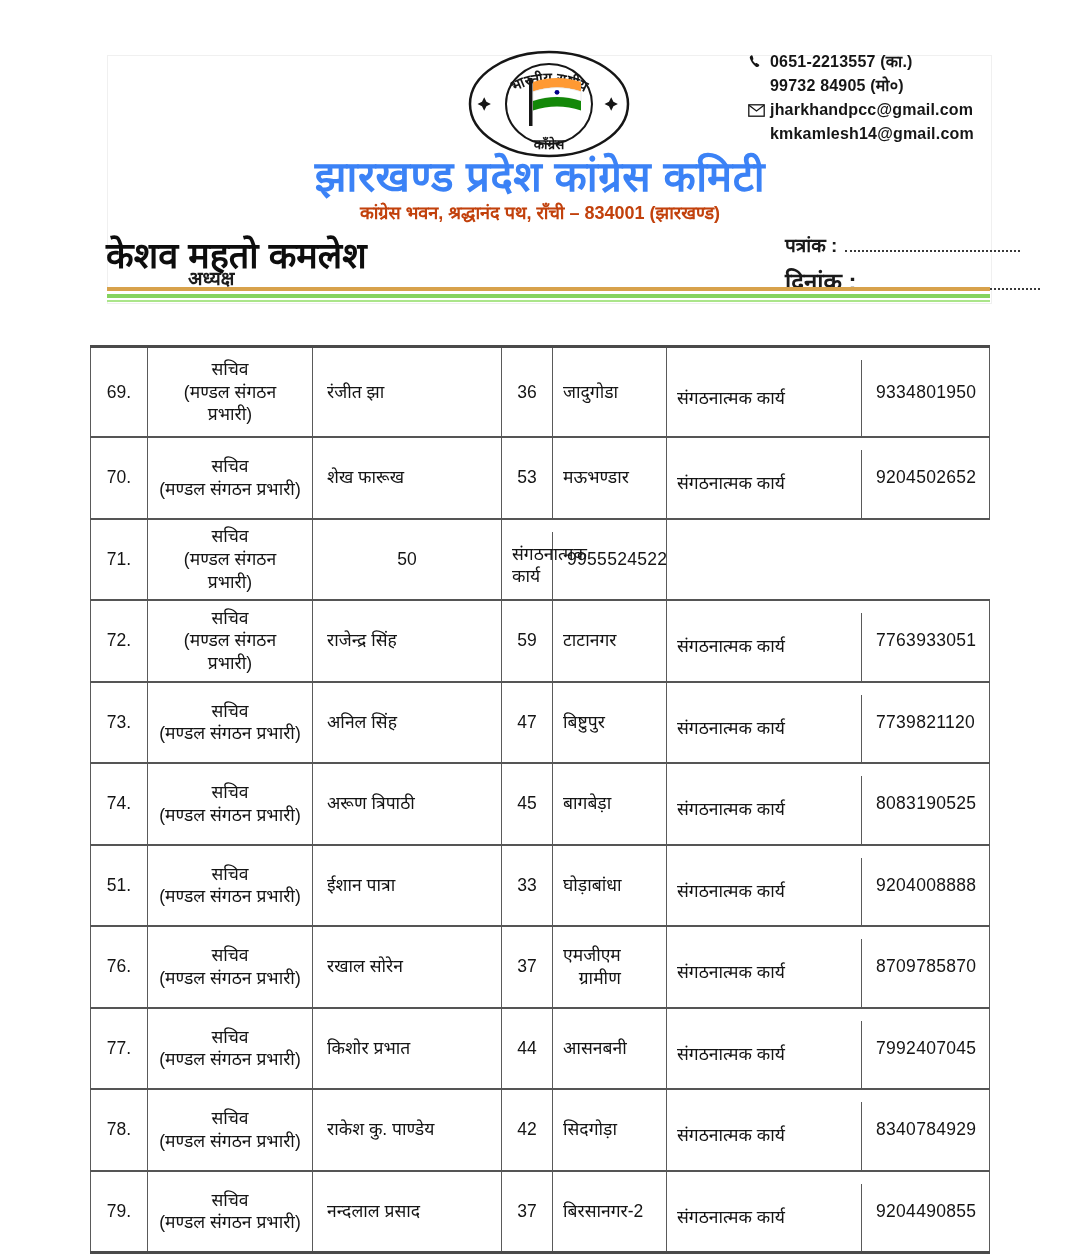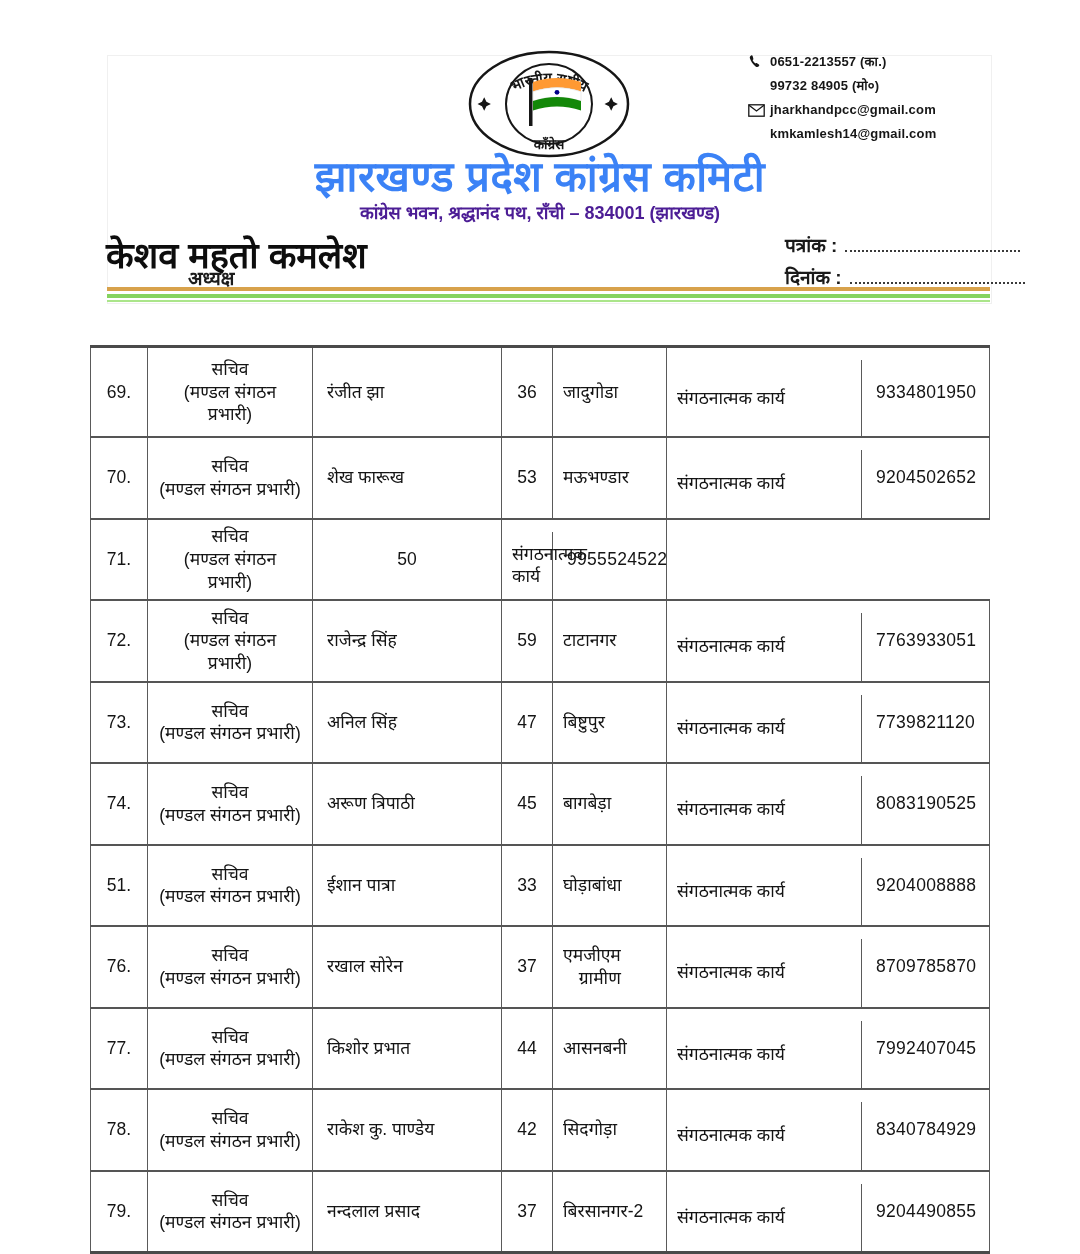--- a/index.html
+++ b/index.html
@@ -13,45 +13,45 @@
   }
   .header-frame{
     position:absolute;left:107px;top:55px;width:883px;height:247px;
     border:1px solid #f0f0f0;
   }
   
   .logo{position:absolute;left:465px;top:48px;width:168px;height:112px;}
   
   .contact{
     position:absolute;left:748px;top:50px;width:250px;
-    font-size:13px;font-weight:600;line-height:24px;color:#161616;
+    font-size:16px;font-weight:600;line-height:24px;color:#161616;
     letter-spacing:0.2px;
   }
   .contact .row{display:flex;align-items:center;}
   .contact .icon{width:22px;display:inline-flex;justify-content:flex-start;flex:0 0 22px;}
   
   .title{
     position:absolute;left:0;top:146px;width:1080px;
     text-align:center;font-size:42px;font-weight:800;color:#3b82f6;
     letter-spacing:0.5px;
   }
   .address{
     position:absolute;left:0;top:200px;width:1080px;
-    text-align:center;font-size:18px;font-weight:700;color:#4c1d95;
+    text-align:center;font-size:18px;font-weight:700;color:#c2410c;
   }
   .president-name{
     position:absolute;left:106px;top:230px;
     font-size:36px;font-weight:800;color:#0d0d0d;
   }
   .president-title{
     position:absolute;left:188px;top:265px;
     font-size:19px;font-weight:600;color:#1c1c1c;
   }
   .ref-line{position:absolute;left:785px;top:232px;font-size:19px;font-weight:700;}
-  .date-line{position:absolute;left:785px;top:264px;font-size:19px;font-weight:600;}
+  .date-line{position:absolute;left:785px;top:264px;font-size:24px;font-weight:600;}
   .dots{
     display:inline-block;width:175px;height:14px;vertical-align:baseline;
     border-bottom:2px dotted #3a3a3a;margin-left:8px;
   }
   
   .divider{position:absolute;left:107px;top:287px;width:883px;}
   .divider .s1{height:4px;background:#d8a24b;}
   .divider .s2{height:3px;background:#ffffff;}
   .divider .s3{height:4px;background:#85d35e;}
   .divider .s4{height:2px;background:#ffffff;}

